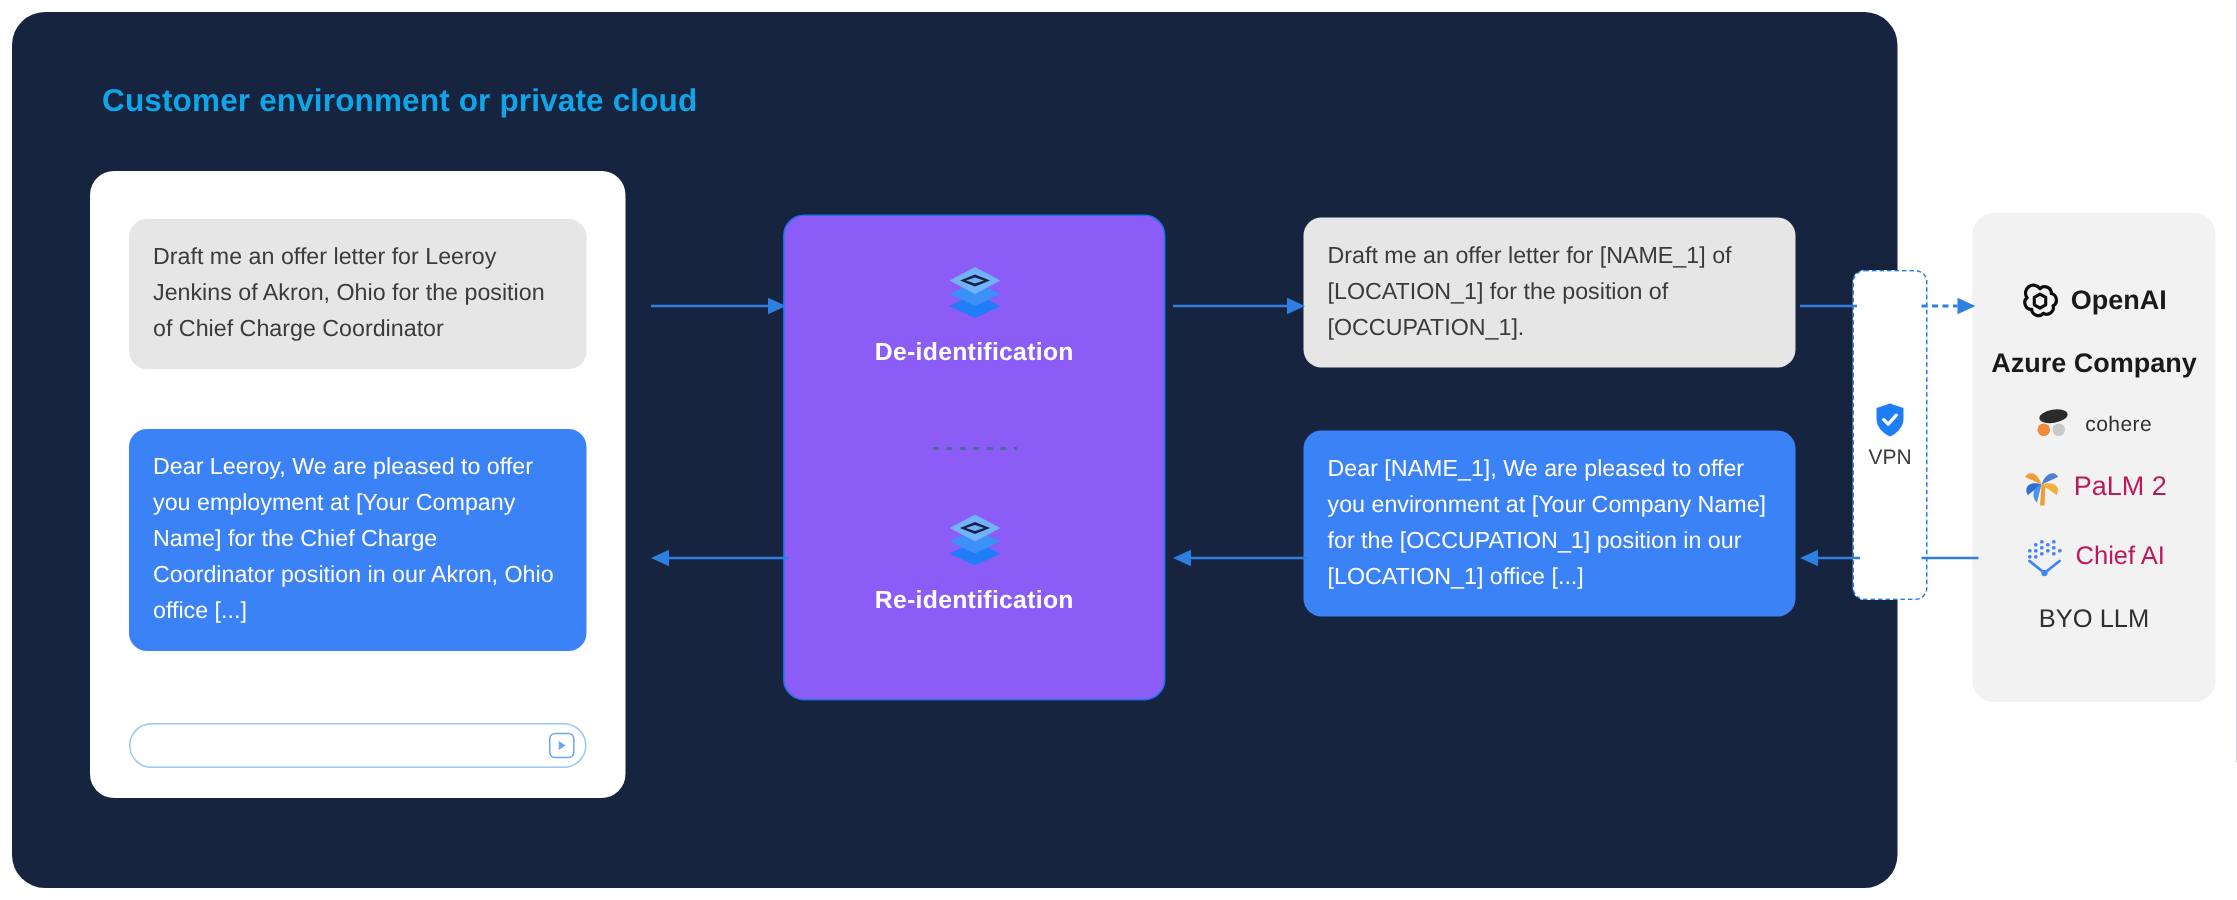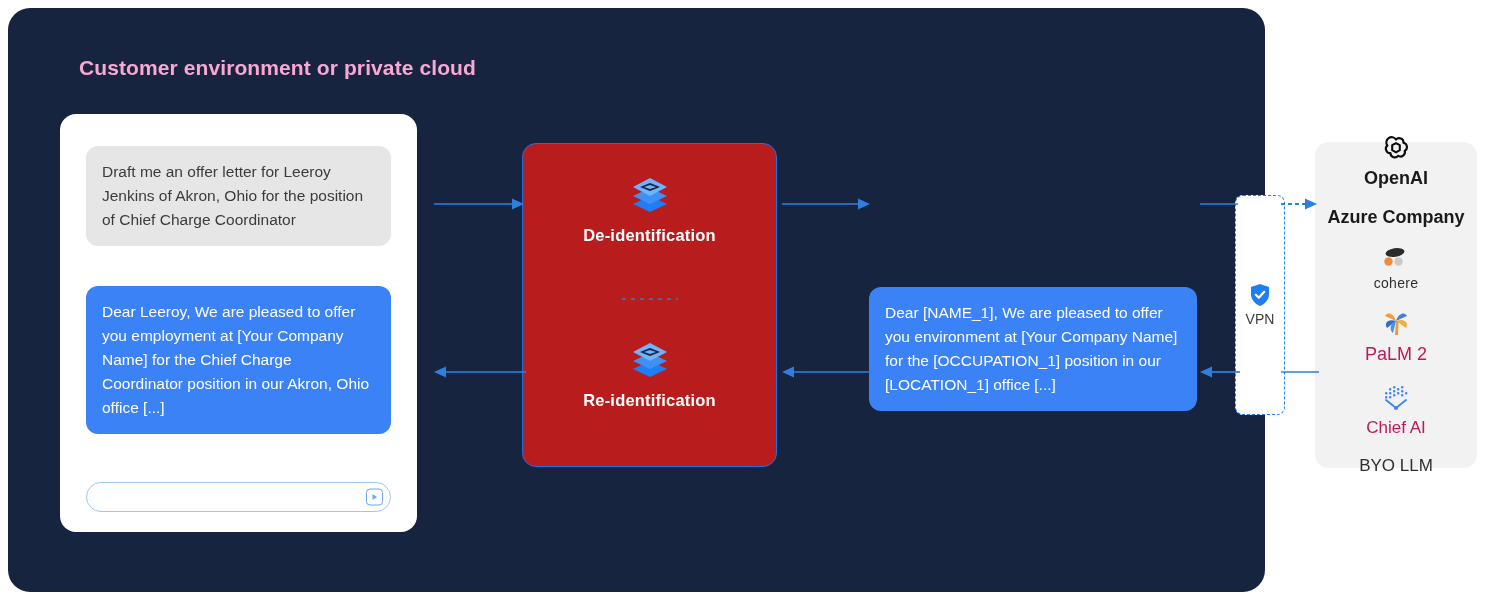--- a/index.html
+++ b/index.html
@@ -17,23 +17,22 @@
     left: 8px; top: 8px;
     width: 1257px; height: 584px;
     background: #17243f;
     border-radius: 22px;
   }
   .env-title {
     position: absolute;
     left: 60px; top: 48px;
     font-size: 21px;
     font-weight: bold;
-    color: #f9a8d4;
+    color: #0ea5e9;
     letter-spacing: .1px;
-    margin-left: 11px;
   }
 
   
   .chat-card {
     position: absolute;
     left: 60px; top: 114px;
     width: 357px; height: 418px;
     background: #ffffff;
     border-radius: 16px;
   }
@@ -70,21 +69,21 @@
   }
   .send-btn svg { display: block; }
 
   
   .proc-panel {
     position: absolute;
     left: 522px; top: 143px;
     width: 255px; height: 324px;
     border: 1.6px solid #1b72e8;
     border-radius: 14px;
-    background: #b91c1c;
+    background: #8b5cf6;
   }
   .proc-block { position: absolute; width: 100%; text-align: center; }
   .proc-block.top { top: 32px; }
   .proc-block.bottom { top: 197px; }
   .proc-icon { display: block; margin: 0 auto 14px; }
   .proc-label {
     font-size: 16.5px;
     font-weight: bold;
     color: #ffffff;
     letter-spacing: .2px;
@@ -107,38 +106,37 @@
   .vpn {
     position: absolute;
     left: 1235px; top: 180px;
     width: 50px; height: 220px;
     background: #ffffff;
     border: 1.6px dashed #1f7ef5;
     border-radius: 8px;
     display: flex; flex-direction: column;
     align-items: center; justify-content: center;
     gap: 4px;
-    margin-top: 15px;
   }
   .vpn-label { font-size: 14px; color: #3b3b3b; }
 
   
   .providers {
     position: absolute;
     left: 1315px; top: 142px;
     width: 162px; height: 326px;
     background: #f2f2f2;
     border-radius: 14px;
     display: flex; flex-direction: column;
     align-items: center; justify-content: center;
     gap: 18px;
   }
   .prov-row {
     display: flex; align-items: center; justify-content: center;
-    gap: 7px; width: 100%; flex-direction: column;
+    gap: 7px; width: 100%;
   }
   .prov-name { font-size: 16px; color: #1a1a1a; white-space: nowrap; }
   .prov-name.bold { font-weight: bold; font-size: 18px; }
   .prov-name.grey { color: #be185d; }
   .prov-name.dark { color: #2f2f2f; }
 
   
   .arrow { position: absolute; }
 
   svg.line-svg { display: block; overflow: visible; }
@@ -183,20 +181,21 @@
         <polygon points="20,20 37,28 20,36 3,28" fill="#1f7ef5"></polygon>
         <polygon points="20,12 37,20 20,28 3,20" fill="#3d90f7"></polygon>
         <polygon points="20,2 37,11 20,20 3,11" fill="#70b2fb"></polygon>
         <polygon points="20,7 30,11 20,15 10,11" fill="#17243f"></polygon>
         <polygon points="20,9 26,11 20,13 14,11" fill="#70b2fb"></polygon>
       </svg>
       <div class="proc-label">Re-identification</div>
     </div>
   </div>
 
+  <div class="bubble grey deid-b1">Draft me an offer letter for [NAME_1] of [LOCATION_1] for the position of [OCCUPATION_1].</div>
   <div class="bubble blue deid-b2">Dear [NAME_1], We are pleased to offer you environment at [Your Company Name] for the [OCCUPATION_1] position in our [LOCATION_1] office [...]</div>
 
   <div class="vpn">
     <svg width="22" height="24" viewBox="0 0 22 24">
       <path d="M11 1 L20 4 V11 C20 17 15.5 21 11 23 C6.5 21 2 17 2 11 V4 Z" fill="#1f7ef5"></path>
       <polyline points="6.8,11.8 9.8,14.8 15.2,8.8" fill="none" stroke="#ffffff" stroke-width="2.2" stroke-linecap="round" stroke-linejoin="round"></polyline>
     </svg>
     <div class="vpn-label">VPN</div>
   </div>
 

